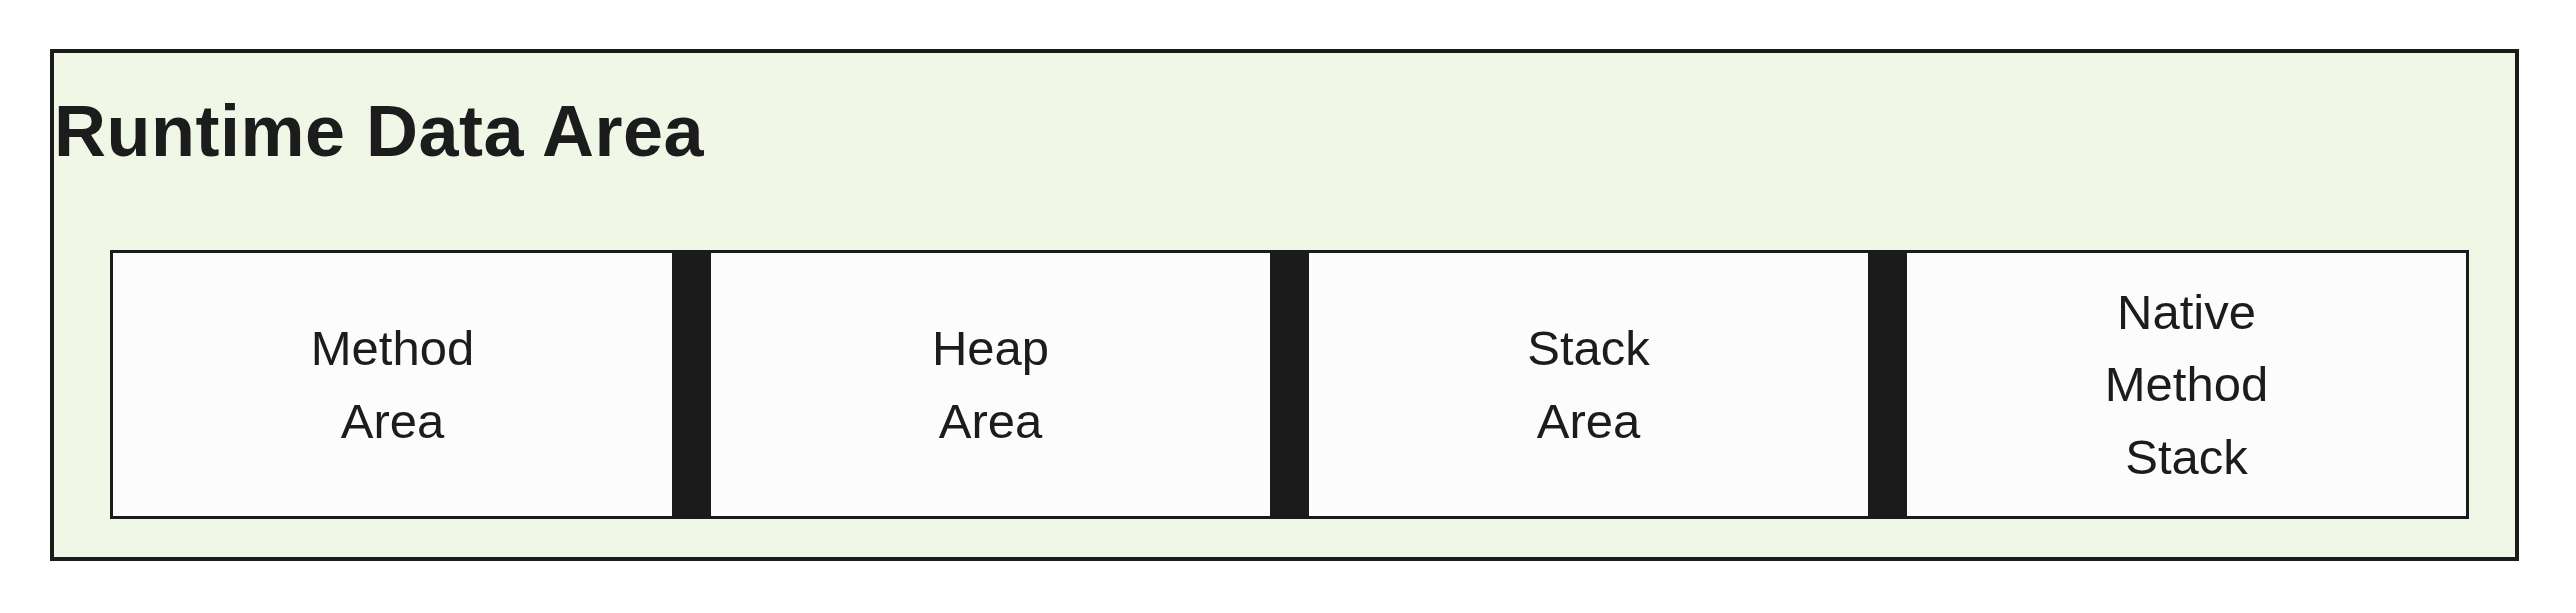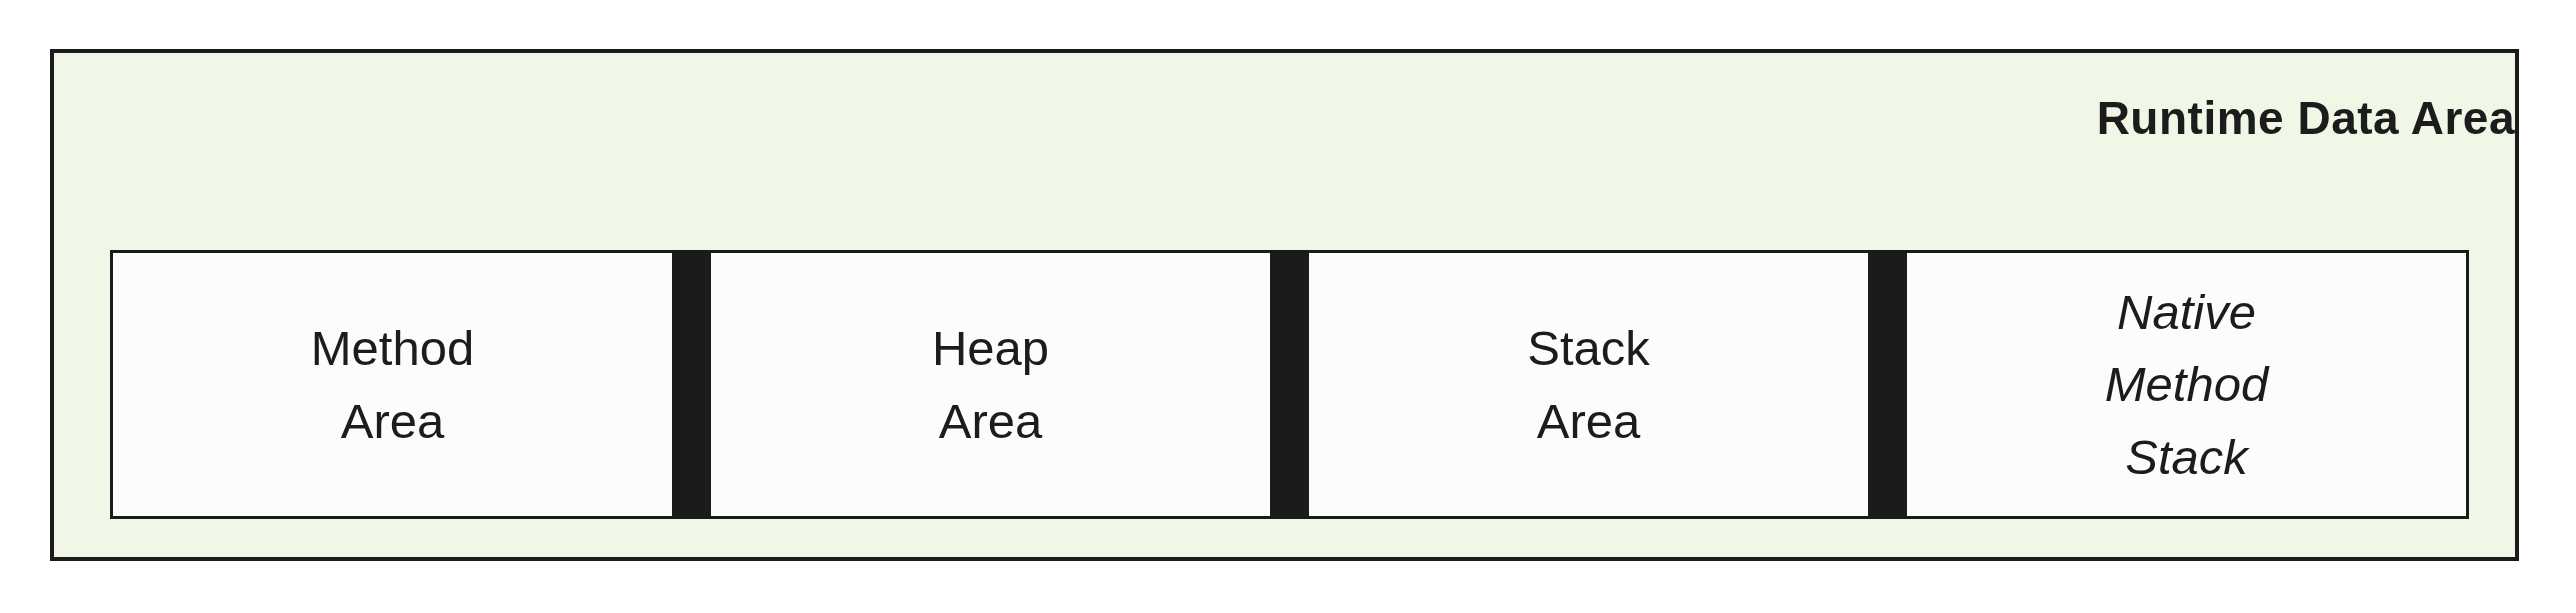--- a/index.html
+++ b/index.html
@@ -23,22 +23,22 @@
     height: 512px;
     box-sizing: border-box;
     background: var(--container-bg, #f0f7e6);
     border: 4.5px solid var(--border-color, #1b1b1b);
   }
   .diagram-title {
     position: absolute;
     left: 0;
     right: 0;
     top: 41px;
-    text-align: right;
-    font-size: 46px;
+    text-align: left;
+    font-size: 72px;
     font-weight: 700;
     line-height: 1.05;
     color: var(--text-color, #161616);
     letter-spacing: 0.5px;
   }
   .areas-row {
     position: absolute;
     left: 56px;
     top: 197px;
     width: 2359px;
@@ -53,21 +53,20 @@
     flex: 1 1 0;
     box-sizing: border-box;
     background: var(--cell-bg, #fcfcfc);
     border-right: 3.6px solid var(--border-color, #1b1b1b);
     display: flex;
     align-items: center;
     justify-content: center;
   }
   .area-cell:last-child {
     border-right: none;
-    font-style: italic;
   }
   .area-label {
     white-space: pre-line;
     text-align: center;
     font-size: 49px;
     line-height: 1.48;
     font-weight: 400;
     color: var(--text-color, #1f1f1f);
   }
 </style>

